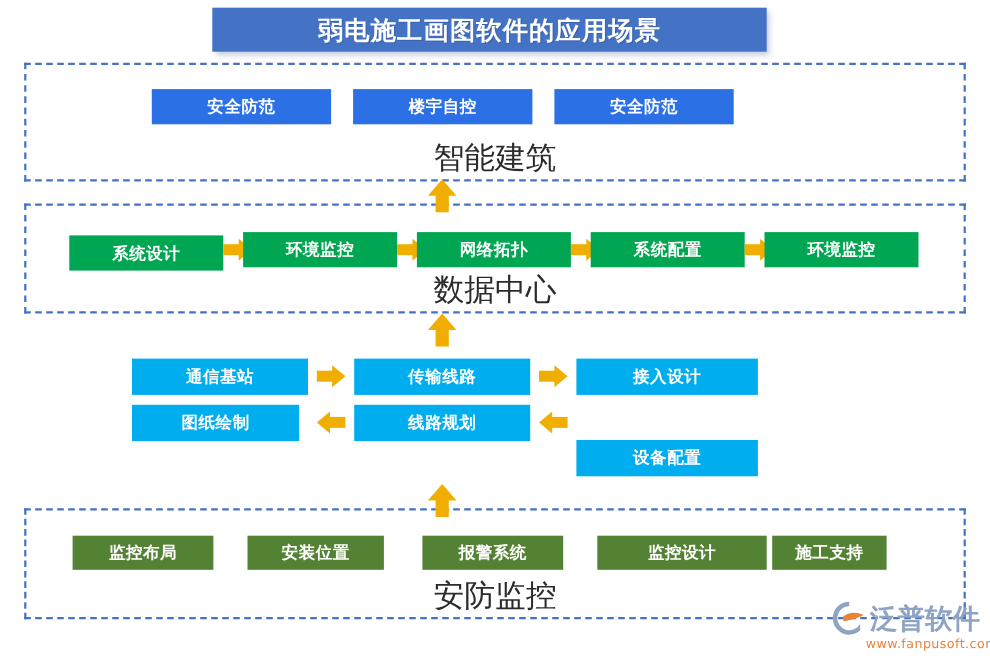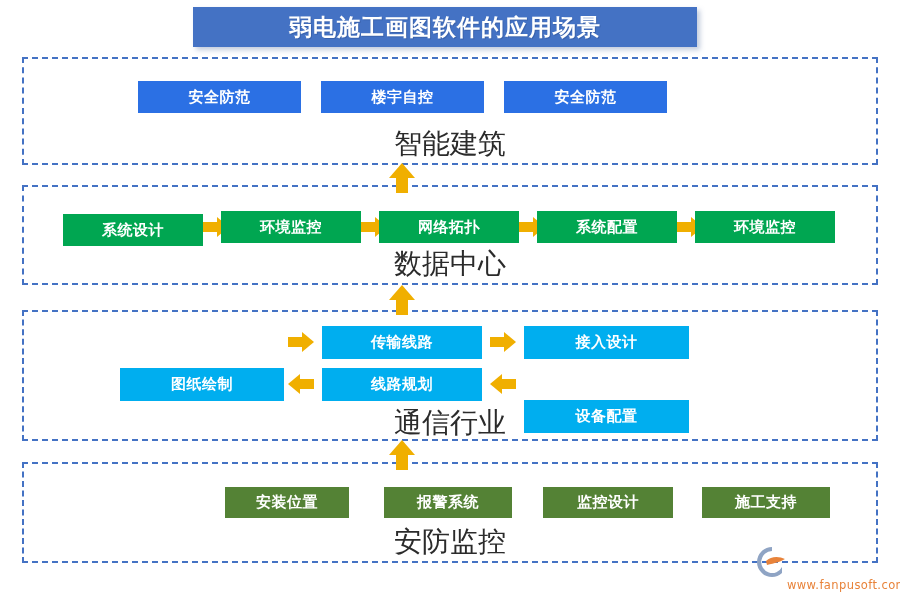--- a/index.html
+++ b/index.html
@@ -149,23 +149,20 @@
   </div>
 
   <div class="section" id="sec-0" style="left:22px;top:57px;width:856px;height:108px;">
     <div class="sec-label" style="top:66px;">智能建筑</div>
   </div>
 
   <div class="section" id="sec-1" style="left:22px;top:185px;width:856px;height:100px;">
     <div class="sec-label" style="top:58px;">数据中心</div>
   </div>
 
-  <div class="section" id="sec-2" style="left:22px;top:310px;width:856px;height:131px;">
-    <div class="sec-label" style="top:92px;">通信行业</div>
-  </div>
 
   <div class="section" id="sec-3" style="left:22px;top:462px;width:856px;height:101px;">
     <div class="sec-label" style="top:59px;">安防监控</div>
   </div>
 
   <div class="node blue" style="left:138px;top:81px;width:163px;height:32px;">安全防范</div>
   <div class="node blue" style="left:321px;top:81px;width:163px;height:32px;">楼宇自控</div>
   <div class="node blue" style="left:504px;top:81px;width:163px;height:32px;">安全防范</div>
 
   <div class="node green" style="left:63px;top:214px;width:140px;height:32px;">系统设计</div>
@@ -183,47 +180,49 @@
     <div class="shaft"></div>
       <div class="head"></div>
   </div>
   <div class="node green" style="left:537px;top:211px;width:140px;height:32px;">系统配置</div>
   <div class="h-arrow right" style="left:677px;top:217px;">
     <div class="shaft"></div>
       <div class="head"></div>
   </div>
   <div class="node green" style="left:695px;top:211px;width:140px;height:32px;">环境监控</div>
 
+  <div class="node cyan" style="left:120px;top:326px;width:160px;height:33px;">通信基站</div>
   <div class="h-arrow right" style="left:288px;top:332px;">
     <div class="shaft"></div>
       <div class="head"></div>
   </div>
   <div class="node cyan" style="left:322px;top:326px;width:160px;height:33px;">传输线路</div>
   <div class="h-arrow right" style="left:490px;top:332px;">
     <div class="shaft"></div>
       <div class="head"></div>
   </div>
   <div class="node cyan" style="left:524px;top:326px;width:165px;height:33px;">接入设计</div>
 
-  <div class="node cyan" style="left:120px;top:368px;width:164px;height:33px;">图纸绘制</div>
+  <div class="node cyan" style="left:120px;top:368px;width:152px;height:33px;">图纸绘制</div>
   <div class="h-arrow left" style="left:288px;top:374px;">
     <div class="shaft"></div>
       <div class="head"></div>
   </div>
   <div class="node cyan" style="left:322px;top:368px;width:160px;height:33px;">线路规划</div>
   <div class="h-arrow left" style="left:490px;top:374px;">
     <div class="shaft"></div>
       <div class="head"></div>
   </div>
   <div class="node cyan" style="left:524px;top:368px;width:165px;height:33px;margin-top:32px;">设备配置</div>
 
+  <div class="node olive" style="left:66px;top:487px;width:128px;height:31px;">监控布局</div>
   <div class="node olive" style="left:225px;top:487px;width:124px;height:31px;">安装位置</div>
   <div class="node olive" style="left:384px;top:487px;width:128px;height:31px;">报警系统</div>
-  <div class="node olive" style="left:543px;top:487px;width:130px;height:31px;text-align:center;">监控设计</div>
-  <div class="node olive" style="left:702px;top:487px;width:128px;height:31px;">施工支持</div>
+  <div class="node olive" style="left:543px;top:487px;width:154px;height:31px;text-align:center;">监控设计</div>
+  <div class="node olive" style="left:702px;top:487px;width:104px;height:31px;">施工支持</div>
 
   <div class="v-arrow" style="left:389px;top:163px;">
     <div class="vhead"></div>
       <div class="vshaft"></div>
   </div>
   <div class="v-arrow" style="left:389px;top:285px;">
     <div class="vhead"></div>
       <div class="vshaft"></div>
   </div>
   <div class="v-arrow" style="left:389px;top:440px;">
@@ -232,17 +231,18 @@
   </div>
 
   <div class="logo">
     <div class="logo-row">
       <div class="logo-mark">
         <svg width="34" height="34" viewBox="0 0 34 34" aria-hidden="true">
           <path d="M17 2 A15 15 0 1 0 17 32 A15 15 0 0 0 27 28 L27 22 A11 11 0 1 1 17 6 Z" fill="#8FA4C4"></path>
           <path d="M11 16 C16 11, 24 11, 30 14 C25 17, 20 18, 12 20 Z" fill="#E8833A"></path>
         </svg>
       </div>
+      <div class="logo-text">泛普软件</div>
     </div>
     <div class="logo-url">www.fanpusoft.com</div>
   </div>
 
 </div>
 
 </body></html>

